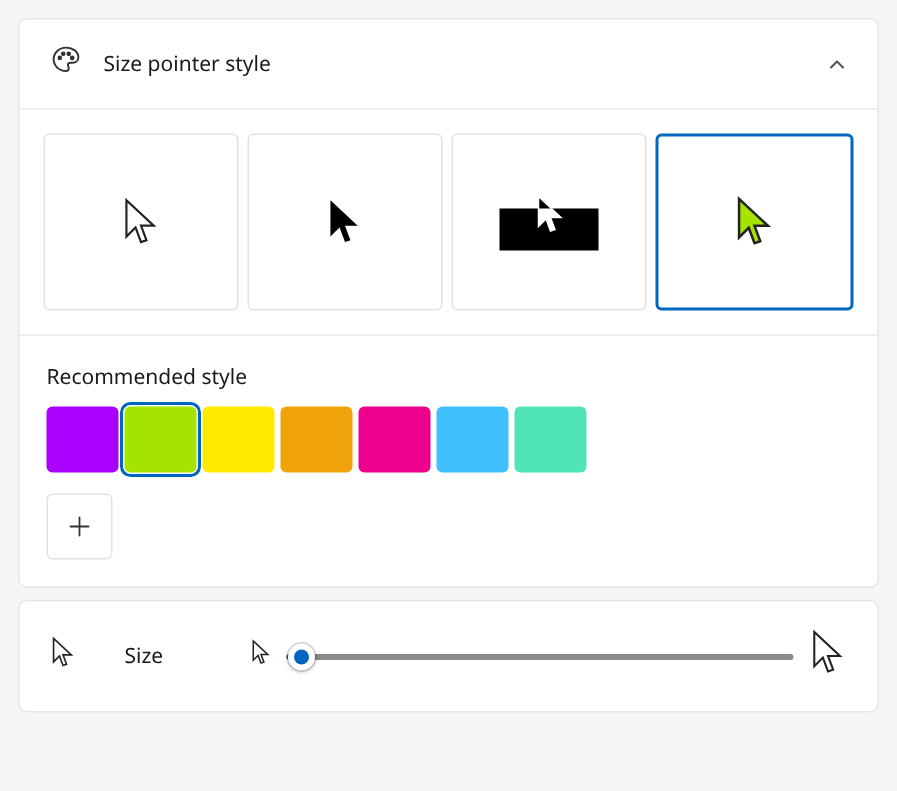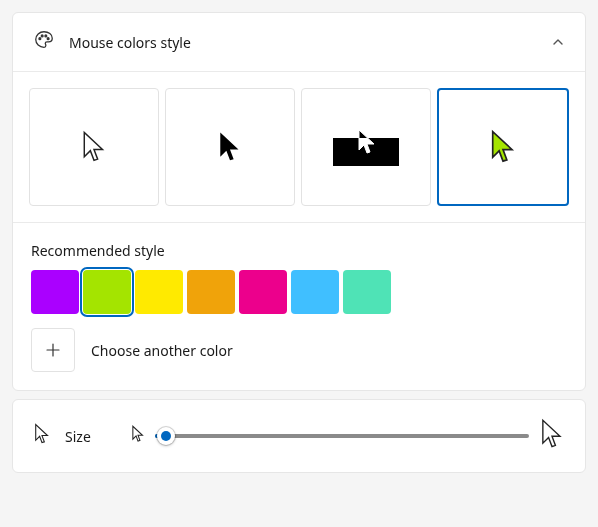--- a/index.html
+++ b/index.html
@@ -94,21 +94,21 @@
     justify-content: center;
     font-size: 20px;
     font-weight: 300;
     cursor: pointer;
     color: #333;
   }
   .size-row {
     display: flex;
     align-items: center;
     padding: 18px 20px;
-    gap: 14px;
+    gap: 32px;
   }
   .size-label {
     width: 52px;
   }
   .slider-wrap {
     flex: 1;
     display: flex;
     align-items: center;
     gap: 10px;
   }
@@ -160,21 +160,21 @@
   <div class="header">
     <span>
       <svg width="22" height="22" viewBox="0 0 24 24" fill="none" stroke="#333" stroke-width="1.4">
         <path d="M12 3c-5 0-9 3.8-9 8.5S7 20 12 20c1.5 0 2-1 2-2s-.6-1.6-.6-2.4c0-1 .8-1.6 1.8-1.6H17c2.2 0 4-1.7 4-4C21 6 17 3 12 3z"></path>
         <circle cx="7.5" cy="10.5" r="1" fill="#333"></circle>
         <circle cx="10" cy="7.5" r="1" fill="#333"></circle>
         <circle cx="14" cy="7.5" r="1" fill="#333"></circle>
         <circle cx="16.5" cy="10.5" r="1" fill="#333"></circle>
       </svg>
     </span>
-    <span class="title">Mouse colors style</span>
+    <span class="title">Size pointer style</span>
     <span class="chev">
       <svg width="12" height="12" viewBox="0 0 12 12">
           <path d="M2 8 L6 4 L10 8" fill="none" stroke="#555" stroke-width="1.4" stroke-linecap="round" stroke-linejoin="round"></path>
         </svg>
     </span>
   </div>
   <div class="divider"></div>
 
   <div class="styles-row">
 
@@ -224,21 +224,20 @@
       <div class="swatch" style="background:#4fe3b6"></div>
     </div>
     <div class="choose-row">
       <div class="plus-btn">
         <span>
           <svg width="16" height="16" viewBox="0 0 16 16">
               <path d="M8 2 V14 M2 8 H14" stroke="#333" stroke-width="1.2" stroke-linecap="round"></path>
             </svg>
         </span>
       </div>
-      <span>Choose another color</span>
     </div>
   </div>
 </div>
 
 <div class="card">
   <div class="size-row">
     <span>
       <svg width="18" height="22" viewBox="0 0 20 28">
         <path d="M2 2 L2 22 L7 17 L10 25 L13 24 L10 16 L17 16 Z" fill="#fff" stroke="#222" stroke-width="1.4"></path>
       </svg>

